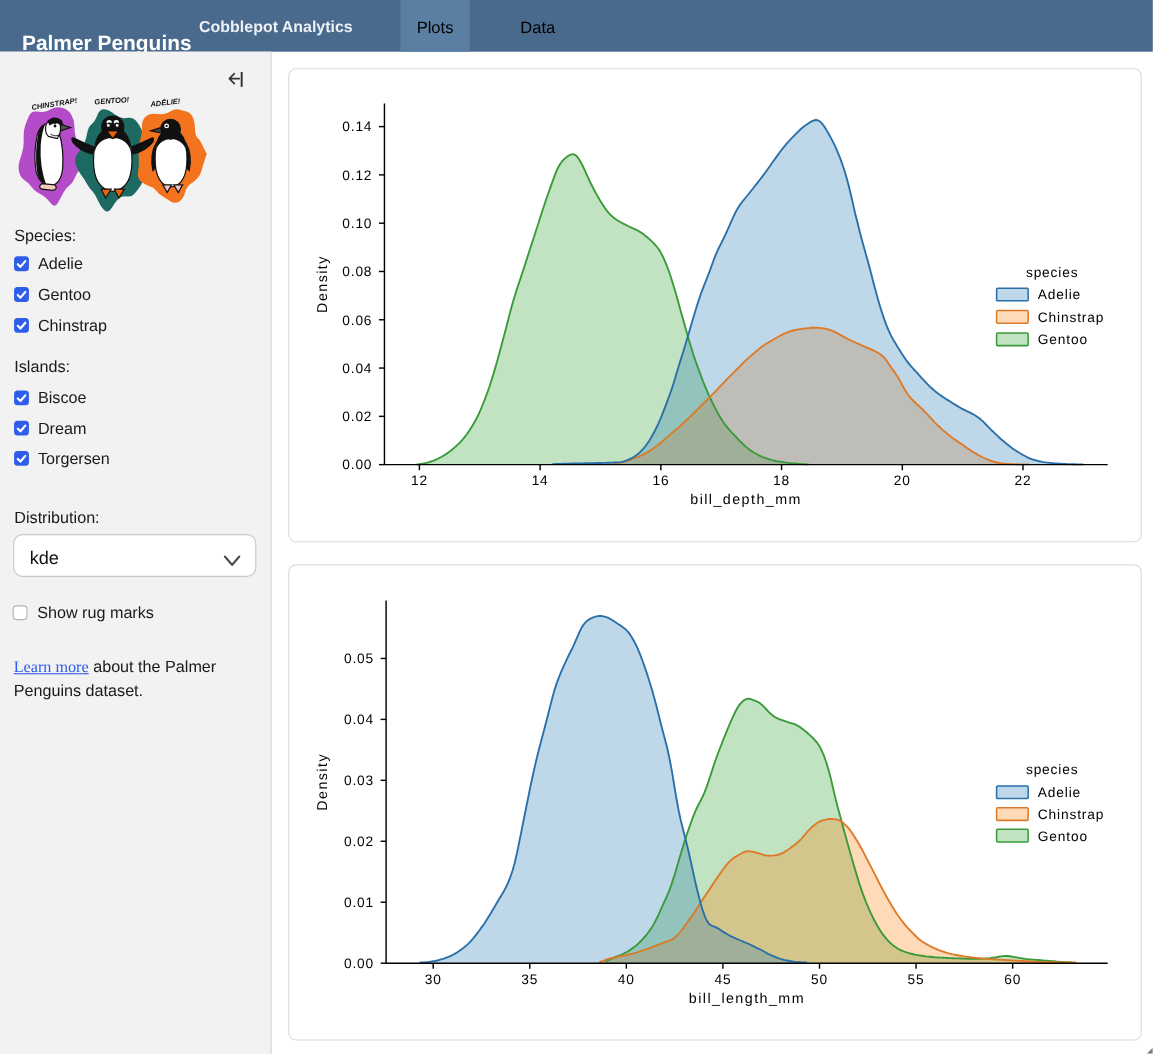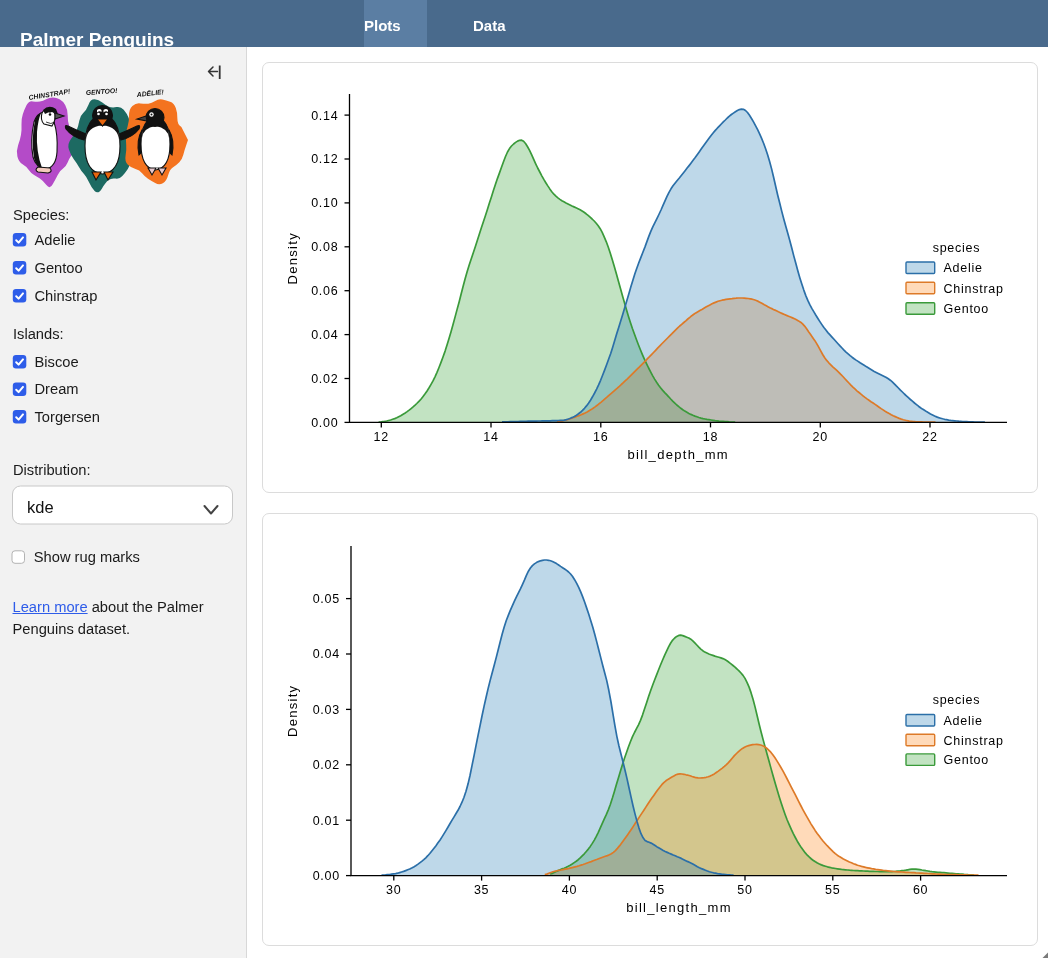--- a/index.html
+++ b/index.html
@@ -1,31 +1,32 @@
 <!DOCTYPE html>
 <html><head><meta charset="utf-8"><style>
 * { margin:0; padding:0; box-sizing:border-box; }
 body { width:1048px; height:958px; font-family:"Liberation Sans",sans-serif; background:#fff; position:relative; overflow:hidden; }
 .navbar { position:absolute; left:0; top:0; width:1048px; height:47px; background:#496a8c; }
 .nav-title { position:absolute; left:20px; top:0; line-height:48px; color:#fff; font-size:19px; font-weight:700;margin-top:16px; }
 .nav-sub { position:absolute; left:181px; top:0; line-height:51px; color:rgba(255,255,255,.9); font-size:14.5px; font-weight:600; }
-.tab { position:absolute; top:0; height:47px; line-height:52px; color:#ffffff; font-size:15px; font-weight:700; }
+.tab { position:absolute; top:0; height:47px; line-height:52px; color:#000000; font-size:15px; font-weight:400; text-align:center; }
 .tab.active { background:#5b7ea3; }
 .sidebar { position:absolute; left:0; top:47px; width:247px; height:911px; background:#f2f2f2; border-right:1px solid #d8d8d8; }
 .card { position:absolute; background:#fff; border:1px solid #dcdcdc; border-radius:7px; }
 svg.overlay { position:absolute; left:0; top:0; }
 .tk { font-size:12.5px; letter-spacing:0.75px; fill:#000; font-family:"Liberation Sans",sans-serif; }
 .tt { font-size:13px; letter-spacing:1.3px; fill:#000; font-family:"Liberation Sans",sans-serif; }
 .sb { font-size:14.7px; fill:#1a1a1a; font-family:"Liberation Sans",sans-serif; }
 .hand { font-size:6.8px; font-weight:700; font-style:italic; fill:#111; font-family:"Liberation Sans",sans-serif; }
-.link { color:#2e5ce9; text-decoration:underline; }
+.link { color:#2e5ce9; text-decoration:underline;font-family:Liberation Serif, serif; }
 .lm { position:absolute; left:12.5px; top:597px; width:212px; font-size:14.7px; line-height:21.7px; color:#1a1a1a; }
 </style></head><body>
 <div class="navbar">
   <span class="nav-title">Palmer Penguins</span>
+  <span class="nav-sub">Cobblepot Analytics</span>
   <div class="tab active" style="left:364px;width:63px;">Plots</div>
   <div class="tab" style="left:427px;width:63px;padding-left:46px;">Data</div>
 </div>
 <div class="sidebar"></div>
 <div class="lm"><span class="link">Learn more</span> about the Palmer Penguins dataset.</div>
 <div class="card" style="left:262px;top:62px;width:776px;height:431px;"></div>
 <div class="card" style="left:262px;top:513px;width:776px;height:433px;"></div>
 <svg class="overlay" width="1048" height="958" viewBox="0 0 1048 958">
 <g transform="translate(0 0)">
       <path d="M77.2 139.5Q77.2 139.5 76.0 145.1Q74.8 150.6 72.0 154.6Q69.2 158.6 67.5 162.8Q65.8 166.9 62.8 168.8Q59.8 170.7 57.7 174.9Q55.6 179.1 52.7 184.3Q49.9 189.6 46.4 185.0Q42.8 180.3 39.9 178.4Q37.0 176.5 34.1 174.9Q31.1 173.3 28.8 169.9Q26.5 166.5 22.6 164.2Q18.7 161.9 17.4 156.4Q16.1 151.0 18.1 145.3Q20.2 139.5 21.0 134.8Q21.8 130.2 21.5 124.6Q21.2 119.1 22.8 114.3Q24.4 109.5 26.6 105.1Q28.9 100.7 32.9 101.4Q36.9 102.0 40.0 101.6Q43.0 101.2 46.1 99.3Q49.3 97.5 52.7 97.4Q56.2 97.3 59.6 99.2Q63.0 101.0 65.3 105.2Q67.7 109.4 67.7 115.6Q67.6 121.8 69.2 125.9Z" fill="#b44bc8"></path>

